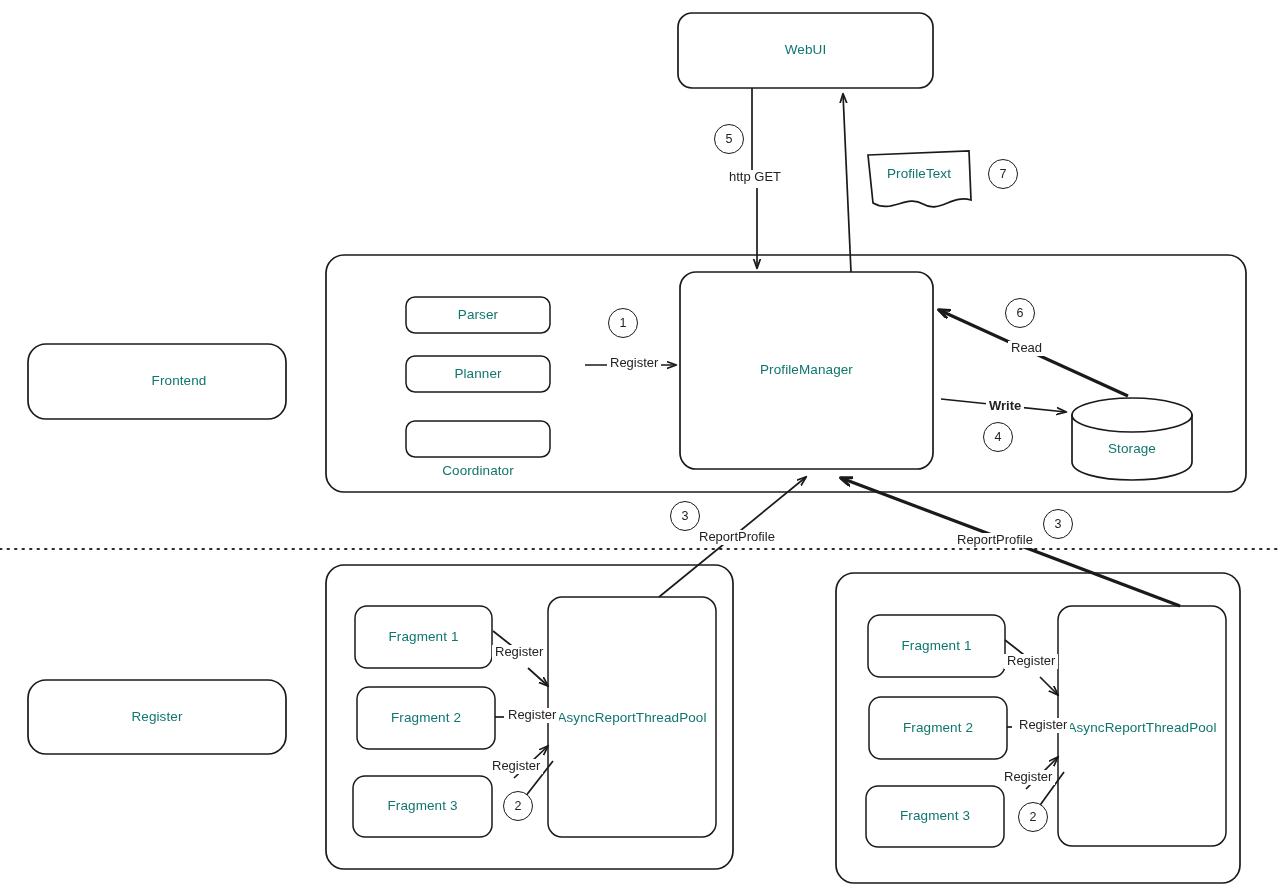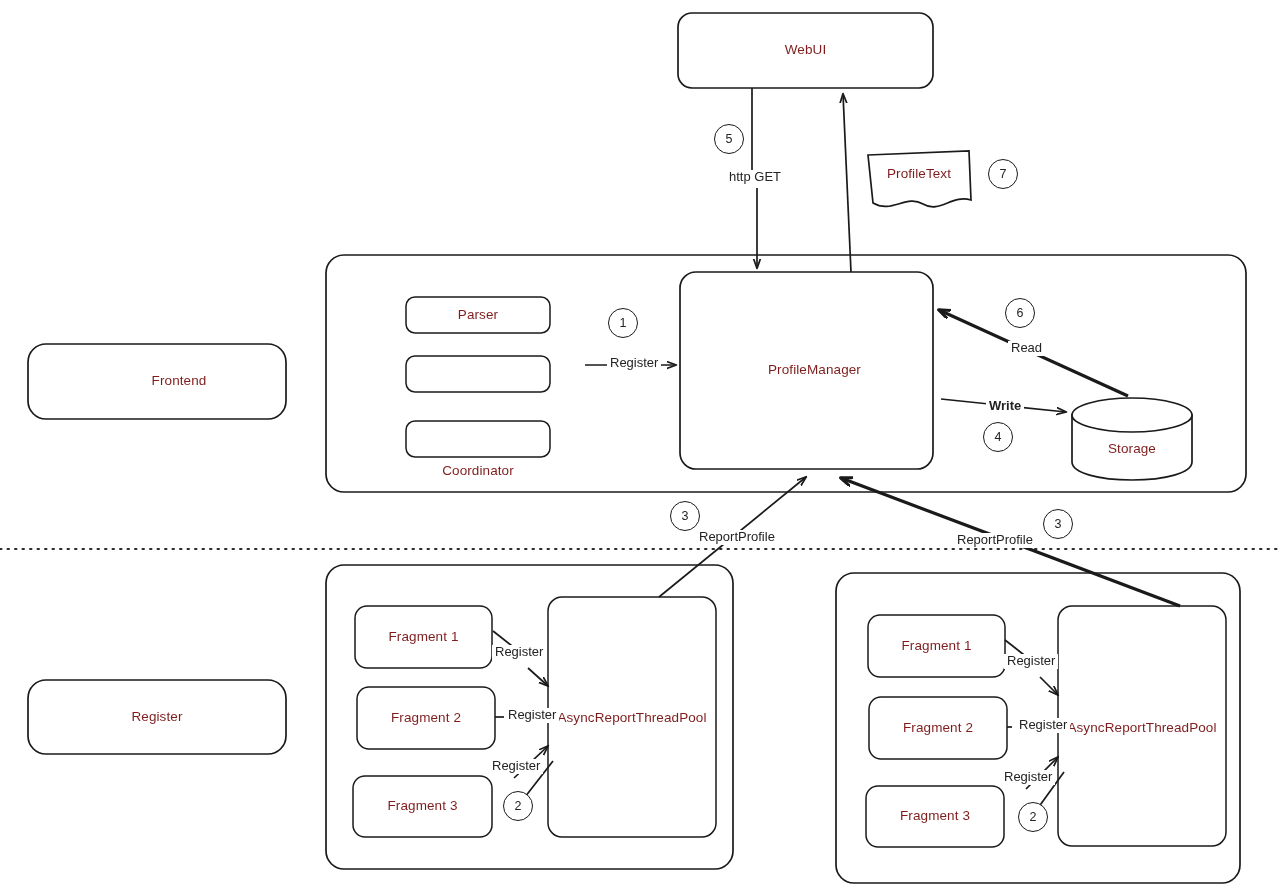--- a/index.html
+++ b/index.html
@@ -27,21 +27,21 @@
     height: 889px;
     overflow: visible;
   }
   .node-label {
     position: absolute;
     display: flex;
     align-items: center;
     justify-content: center;
     text-align: center;
     font-size: 13.5px;
-    color: #7f1d1d;
+    color: #0f766e;
     letter-spacing: 0.1px;
     pointer-events: none;
     line-height: 1.2;
   }
   .edge-label {
     position: absolute;
     font-size: 13px;
     color: #232323;
     white-space: nowrap;
     background: #ffffff;
@@ -170,23 +170,24 @@
     <path class="conn" d="M1050,727 L1058,727" marker-end="url(#arrowThin)"></path>
     <path class="conn" d="M1038,808 L1064,772"></path>
     <path class="conn" d="M1026,789 L1058,757" marker-end="url(#arrowThin)"></path>
   </svg>
 
   <div class="node-label" style="left:28px; top:344px; width:302px; height:75px;">Frontend</div>
   <div class="node-label" style="left:28px; top:680px; width:258px; height:74px;">Register</div>
 
   <div class="node-label" style="left:678px; top:13px; width:255px; height:75px;">WebUI</div>
   <div class="node-label" style="left:866px; top:162px; width:106px; height:24px;">ProfileText</div>
-  <div class="node-label" style="left:680px; top:272px; width:253px; height:197px;padding-left:8px;">ProfileManager</div>
+  <div class="node-label" style="left:680px; top:272px; width:253px; height:197px;">ProfileManager</div>
   <div class="node-label" style="left:1072px; top:432px; width:120px; height:34px;">Storage</div>
   <div class="node-label" style="left:406px; top:297px; width:144px; height:36px;">Parser</div>
+  <div class="node-label" style="left:406px; top:356px; width:144px; height:36px;">Planner</div>
   <div class="node-label" style="left:406px; top:421px; width:144px; height:36px;margin-top:32px;">Coordinator</div>
 
   <div class="node-label" style="left:355px; top:606px; width:137px; height:62px;">Fragment 1</div>
   <div class="node-label" style="left:357px; top:687px; width:138px; height:62px;">Fragment 2</div>
   <div class="node-label" style="left:353px; top:776px; width:139px; height:61px;">Fragment 3</div>
   <div class="node-label" style="left:536px; top:705px; width:192px; height:26px;">AsyncReportThreadPool</div>
 
   <div class="node-label" style="left:868px; top:615px; width:137px; height:62px;">Fragment 1</div>
   <div class="node-label" style="left:869px; top:697px; width:138px; height:62px;">Fragment 2</div>
   <div class="node-label" style="left:866px; top:786px; width:138px; height:61px;">Fragment 3</div>

